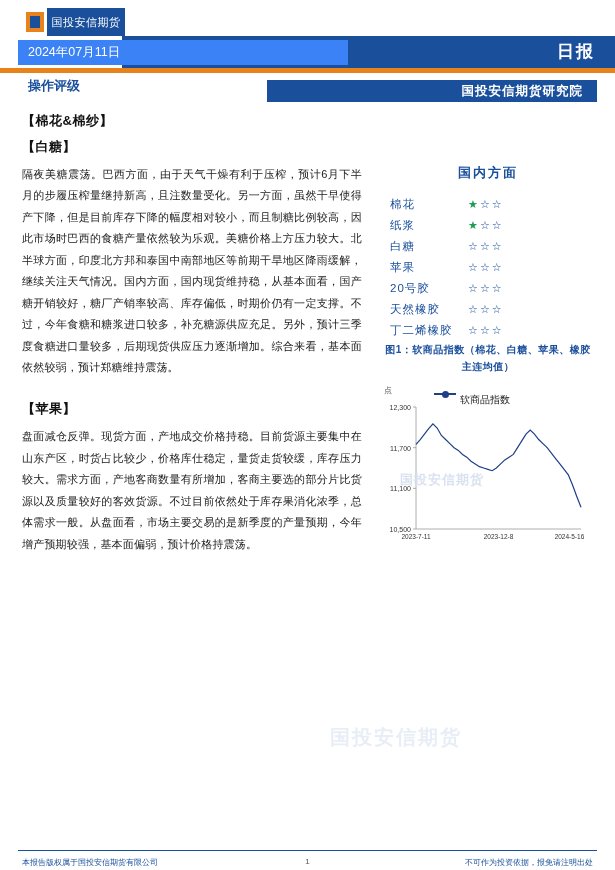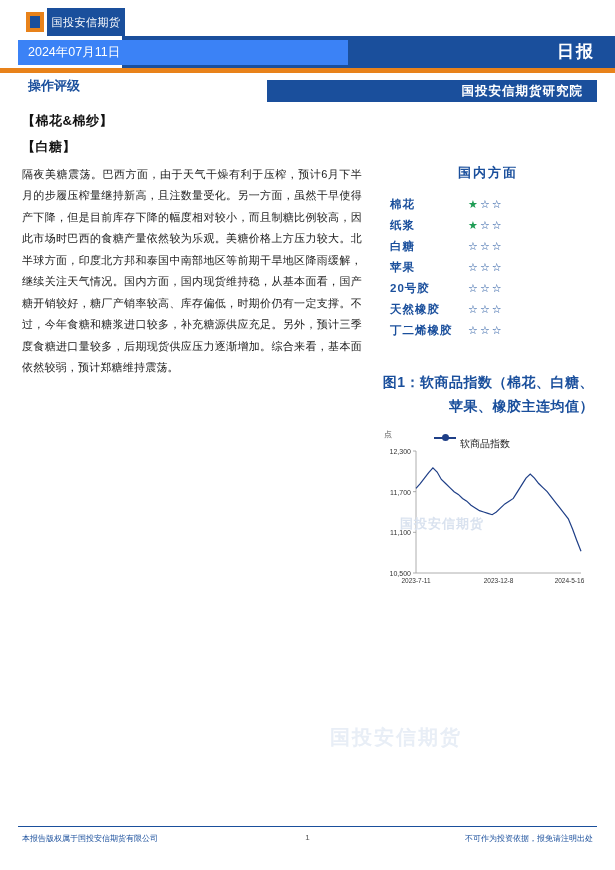--- a/index.html
+++ b/index.html
@@ -153,40 +153,39 @@
   }
   .rating-row {
     display: flex;
     align-items: center;
     height: 21px;
     font-size: 11.5px;
   }
   .rating-name {
     width: 86px;
     color: #1a4f9c;
-    font-weight: bold;
+    font-weight: normal;
     text-align: left;
     padding-left: 8px;
     letter-spacing: 1px;
   }
   .stars {
     letter-spacing: 2px;
     font-size: 11px;
   }
   .star-on { color: #1f9d55; }
   .star-off { color: #1a4f9c; }
 
   
   .fig-title {
-    margin-top: 30px;
-    font-size: 14px;
+    font-size: 10px;
     font-weight: bold;
     color: #1a4f9c;
     line-height: 1.7;
-    text-align: right;
+    text-align: center;
     letter-spacing: .5px;
   }
   .chart-box {
     margin-top: 10px;
     width: 205px;
     height: 175px;
     position: relative;
   }
   .chart-unit {
     font-size: 8px; color: #555;
@@ -231,21 +230,21 @@
     color: #e8eef6;
     font-weight: bold;
     letter-spacing: 2px;
     z-index: 0;
   }
 
   
   .footer {
     position: absolute;
     left: 0; bottom: 0;
-    width: 615px; height: 44px;
+    width: 615px; height: 20px;
   }
   .footer-line {
     position: absolute;
     left: 18px; right: 18px; top: 0;
     border-top: 1px solid #1a4f9c;
   }
   .footer-left {
     position: absolute; left: 22px; top: 7px;
     font-size: 8px; color: #1a4f9c;
   }
@@ -289,20 +288,24 @@
 
     <div>
       <h3 class="sec-title">【棉花&amp;棉纱】</h3>
     </div>
 
     <div>
       <h3 class="sec-title">【白糖】</h3>
       <p class="sec-body">隔夜美糖震荡。巴西方面，由于天气干燥有利于压榨，预计6月下半月的步履压榨量继持新高，且注数量受化。另一方面，虽然干早使得产下降，但是目前库存下降的幅度相对较小，而且制糖比例较高，因此市场时巴西的食糖产量依然较为乐观。美糖价格上方压力较大。北半球方面，印度北方邦和泰国中南部地区等前期干旱地区降雨缓解，继续关注天气情况。国内方面，国内现货维持稳，从基本面看，国产糖开销较好，糖厂产销率较高、库存偏低，时期价仍有一定支撑。不过，今年食糖和糖浆进口较多，补充糖源供应充足。另外，预计三季度食糖进口量较多，后期现货供应压力逐渐增加。综合来看，基本面依然较弱，预计郑糖维持震荡。</p>
     </div>
 
+    <div>
+      <h3 class="sec-title">【苹果】</h3>
+      <p class="sec-body">盘面减仓反弹。现货方面，产地成交价格持稳。目前货源主要集中在山东产区，时货占比较少，价格库仕稳定，量货走货较缓，库存压力较大。需求方面，产地客商数量有所增加，客商主要选的部分片比货源以及质量较好的客效货源。不过目前依然处于库存果消化浓季，总体需求一般。从盘面看，市场主要交易的是新季度的产量预期，今年增产预期较强，基本面偏弱，预计价格持震荡。</p>
+    </div>
 
   </div>
 
   <div class="col-right">
 
     <div class="rating-title">国内方面</div>
     <div id="rating-rows">
         <div class="rating-row">
           <span class="rating-name">棉花</span>
           <span class="stars"><span class="star-on">★</span><span class="star-off">☆</span><span class="star-off">☆</span></span>

